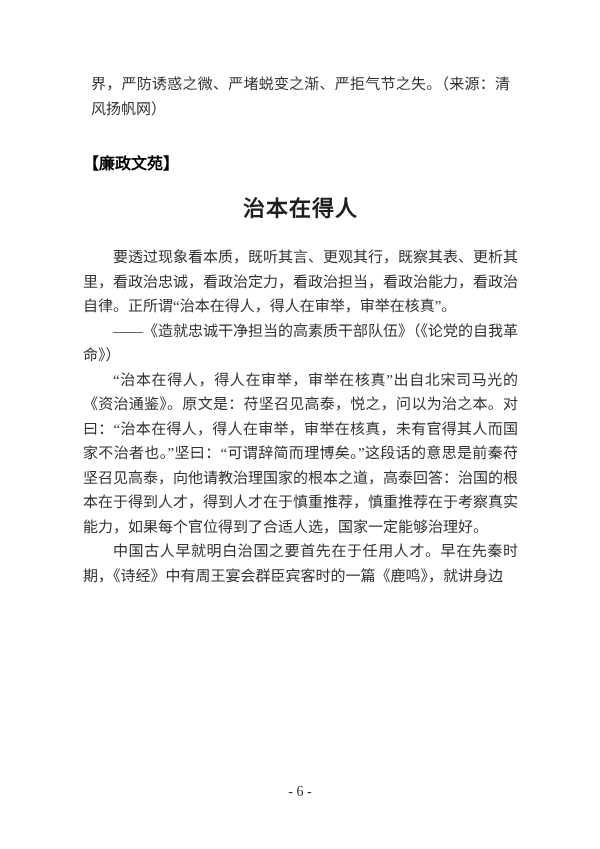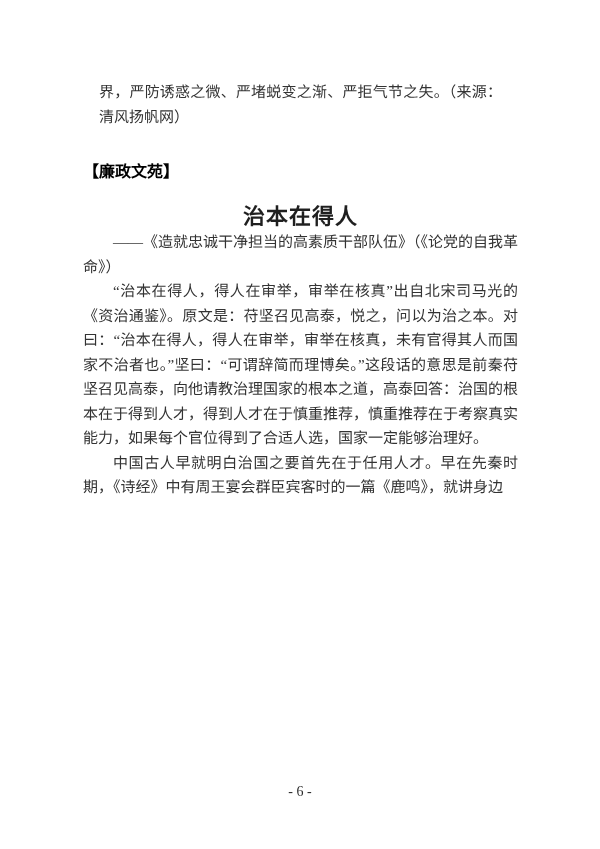--- a/index.html
+++ b/index.html
@@ -14,21 +14,21 @@
     margin: 0 auto;
     background: #ffffff;
     overflow: hidden;
     font-family: "Liberation Serif", "DejaVu Serif", serif;
     color: #333333;
   }
   .content {
     padding: 64px 82px 0 83px;
   }
   .cont {
-    margin: 16px;
+    margin: 8px;
     font-size: 15px;
     line-height: 25px;
     text-align: justify;
     text-indent: 0;
   }
   .section {
     margin: 28px 0 0 0;
     font-size: 16px;
     font-weight: bold;
     color: #000000;
@@ -65,20 +65,21 @@
 <body>
 
 <div class="page">
   <div class="content">
     <p class="cont">界，严防诱惑之微、严堵蜕变之渐、严拒气节之失。（来源：清风扬帆网）</p>
 
     <div class="section">【廉政文苑】</div>
 
     <h1 class="title">治本在得人</h1>
 
+    <p class="para first">要透过现象看本质，既听其言、更观其行，既察其表、更析其里，看政治忠诚，看政治定力，看政治担当，看政治能力，看政治自律。正所谓“治本在得人，得人在审举，审举在核真”。</p>
 
     <p class="para">——《造就忠诚干净担当的高素质干部队伍》（《论党的自我革命》）</p>
 
     <p class="para">“治本在得人，得人在审举，审举在核真”出自北宋司马光的《资治通鉴》。原文是：苻坚召见高泰，悦之，问以为治之本。对曰：“治本在得人，得人在审举，审举在核真，未有官得其人而国家不治者也。”坚曰：“可谓辞简而理博矣。”这段话的意思是前秦苻坚召见高泰，向他请教治理国家的根本之道，高泰回答：治国的根本在于得到人才，得到人才在于慎重推荐，慎重推荐在于考察真实能力，如果每个官位得到了合适人选，国家一定能够治理好。</p>
 
 
     <p class="para">中国古人早就明白治国之要首先在于任用人才。早在先秦时期，《诗经》中有周王宴会群臣宾客时的一篇《鹿鸣》，就讲身边</p>
   </div>
 
   <div class="pageno">- 6 -</div>

